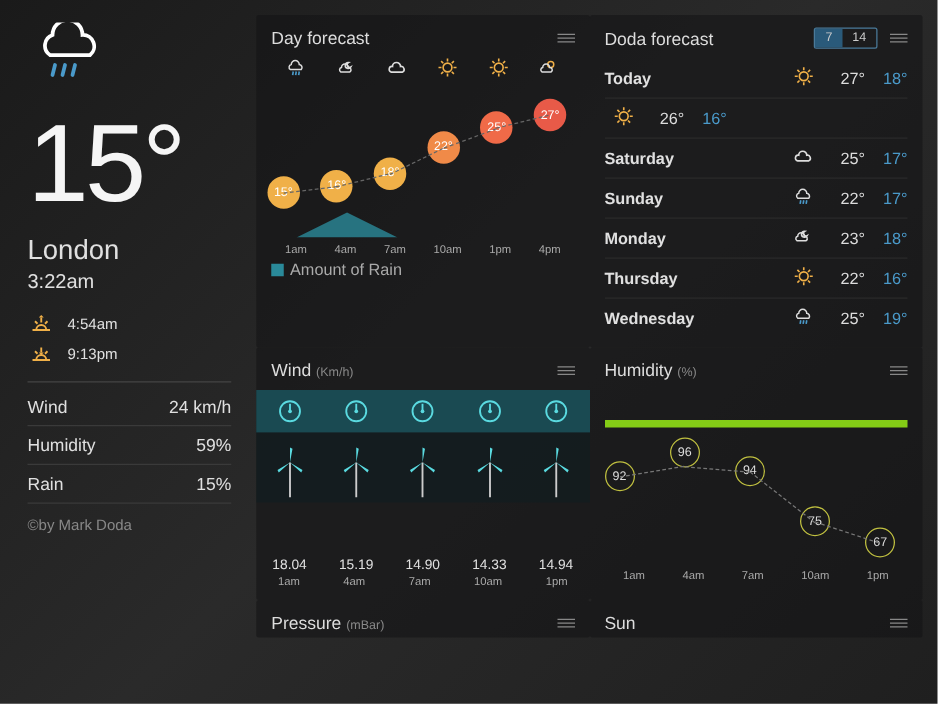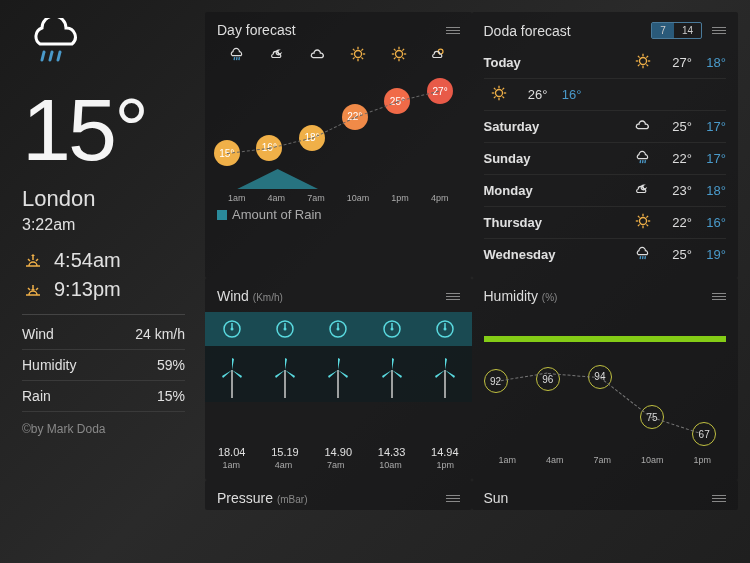--- a/index.html
+++ b/index.html
@@ -23,21 +23,21 @@
   font-weight: 100;
   letter-spacing: -3px;
   color: #f5f5f5;
   line-height: 1;
   margin-bottom: 12px;
 }
 .city { font-size: 22px; font-weight: 300; margin-bottom: 4px; }
 .time { font-size: 16px; font-weight: 300; margin-bottom: 12px; }
 .sun-row {
   display: flex; align-items: center; gap: 10px;
-  font-size: 20px; font-weight: 300; padding: 3px 0;
+  font-size: 12px; font-weight: 300; padding: 3px 0;
 }
 .hr { border: none; border-top: 1px solid #444; margin: 10px 0 4px; }
 .stat-row {
   display: flex; justify-content: space-between;
   font-size: 14px; font-weight: 300;
   padding: 7px 0; border-bottom: 1px solid #3a3a3a;
 }
 .credit { font-size: 12px; color: #888; margin-top: 10px; font-weight: 300; }
 .right-grid {
   flex: 1; padding: 12px 12px 0 0;
@@ -452,21 +452,21 @@
         <span>Humidity</span> <span class="unit">(%)</span>
       </div>
       <div class="menu-icon">
           <span></span>
           <span></span>
           <span></span>
         </div>
     </div>
     <div class="hum-chart" id="hum-chart">
         <div class="hum-dot" style="left:5%;top:26.999999999999996px;transform:translateX(-50%)">92</div>
-        <div class="hum-dot" style="left:26.5%;top:25px;transform:translateX(-50%)">96</div>
+        <div class="hum-dot" style="left:26.5%;top:8px;transform:translateX(-50%)">96</div>
         <div class="hum-line" style="left:5%;top:39px;width:52.29541088852826px;transform:rotate(-9.354251076497324deg)"></div>
         <div class="hum-dot" style="left:48%;top:22.75px;transform:translateX(-50%)">94</div>
         <div class="hum-line" style="left:26.5%;top:30.5px;width:51.7747283913687px;transform:rotate(4.7085010104879546deg)"></div>
         <div class="hum-dot" style="left:69.5%;top:63.125px;transform:translateX(-50%)">75</div>
         <div class="hum-line" style="left:48%;top:34.75px;width:65.51870439042578px;transform:rotate(38.04180265756786deg)"></div>
         <div class="hum-dot" style="left:91%;top:80.125px;transform:translateX(-50%)">67</div>
         <div class="hum-line" style="left:69.5%;top:75.125px;width:54.32826152197399px;transform:rotate(18.23484796180134deg)"></div>
       </div>
     <div class="x-axis" id="hum-axis">
         <span>1am</span>

